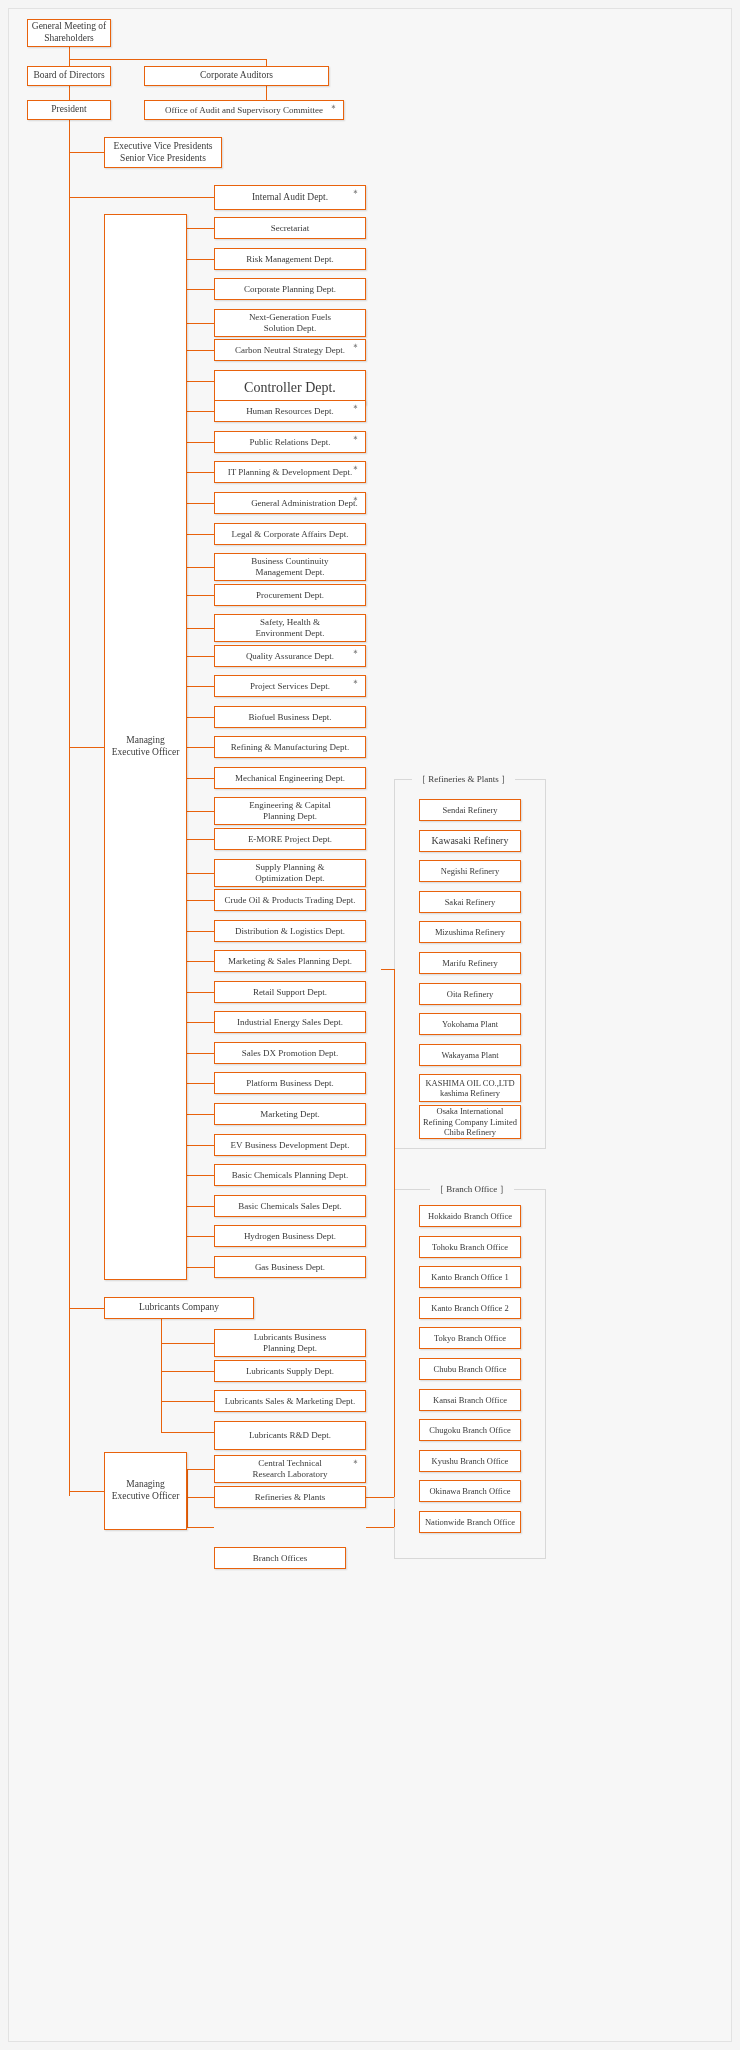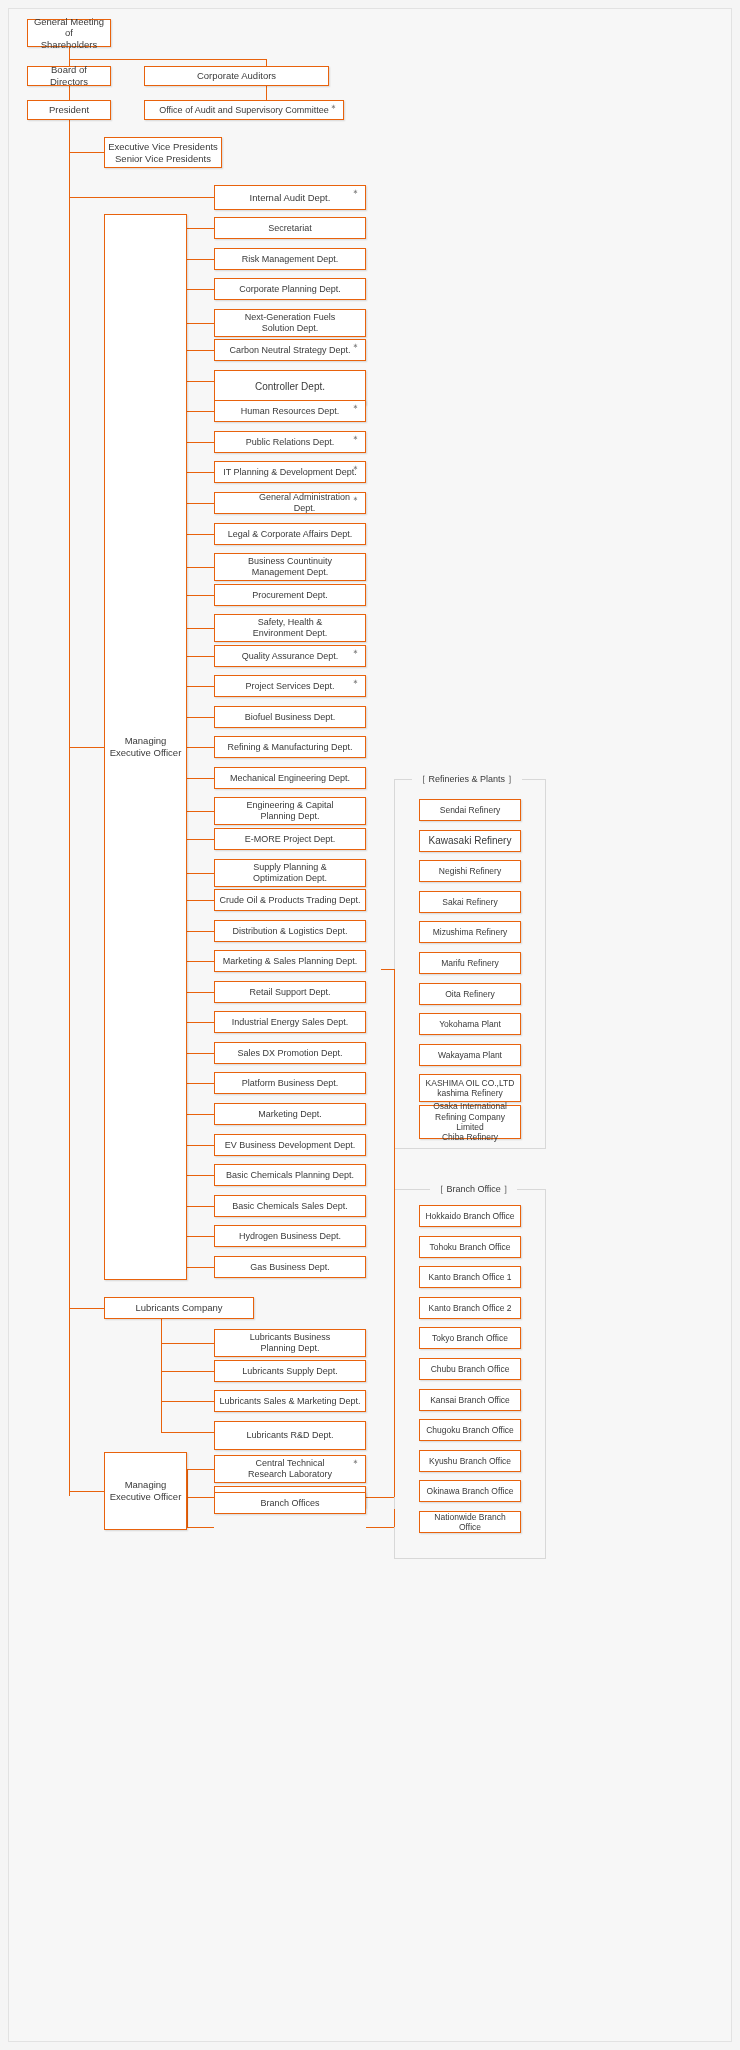--- a/index.html
+++ b/index.html
@@ -12,20 +12,21 @@
     color: #3a3a3a;
     position: relative;
     overflow: hidden;
   }
   #chart {
     position: absolute;
     left: 8px; top: 8px;
     width: 724px; height: 2034px;
     background: #f7f7f7;
     border: 1px solid #e2e2e2;
+    font-family: Liberation Serif, serif;
   }
   .box {
     position: absolute;
     background: #ffffff;
     border: 1px solid #e8620c;
     box-shadow: 1px 1px 1.5px rgba(0,0,0,0.13);
     display: flex;
     align-items: center;
     justify-content: center;
     text-align: center;
@@ -116,21 +117,21 @@
     <div class="ln h" style="left: 133px; top: 280px; width: 72px;"></div>
     <div class="box" style="left: 205px; top: 300px; width: 152px; height: 28px; font-size: 9px;">
       <span class="lbl">Next-Generation Fuels<br>Solution Dept.</span>
     </div>
     <div class="ln h" style="left: 133px; top: 314px; width: 72px;"></div>
     <div class="box" style="left: 205px; top: 330px; width: 152px; height: 22px; font-size: 9px;">
       <span class="lbl">Carbon Neutral Strategy Dept.</span>
       <span class="star">＊</span>
     </div>
     <div class="ln h" style="left: 133px; top: 341px; width: 72px;"></div>
-    <div class="box" style="left: 205px; top: 361px; width: 152px; height: 35px; font-size: 10px; align-items: center;">
+    <div class="box" style="left: 205px; top: 361px; width: 152px; height: 35px; font-size: 14px; align-items: center;">
       <span class="lbl">Controller Dept.</span>
     </div>
     <div class="ln h" style="left: 133px; top: 372px; width: 72px;"></div>
     <div class="box" style="left: 205px; top: 391px; width: 152px; height: 22px; font-size: 9px;">
       <span class="lbl">Human Resources Dept.</span>
       <span class="star">＊</span>
     </div>
     <div class="ln h" style="left: 133px; top: 402px; width: 72px;"></div>
     <div class="box" style="left: 205px; top: 422px; width: 152px; height: 22px; font-size: 9px;">
       <span class="lbl">Public Relations Dept.</span>
@@ -281,21 +282,21 @@
     <div class="ln h" style="left: 60px; top: 1482px; width: 35px;"></div>
     <div class="box" style="left: 205px; top: 1446px; width: 152px; height: 28px; font-size: 9px;">
       <span class="lbl">Central Technical<br>Research Laboratory</span>
       <span class="star">＊</span>
     </div>
     <div class="ln h" style="left: 178px; top: 1460px; width: 27px;"></div>
     <div class="box" style="left: 205px; top: 1477px; width: 152px; height: 22px; font-size: 9px;">
       <span class="lbl">Refineries &amp; Plants</span>
     </div>
     <div class="ln h" style="left: 178px; top: 1488px; width: 27px;"></div>
-    <div class="box" style="left: 205px; top: 1483px; width: 152px; height: 22px; font-size: 9px;">
+    <div class="box" style="left: 205px; top: 1538px; width: 132px; height: 22px; font-size: 9px;">
       <span class="lbl">Branch Offices</span>
     </div>
     <div class="ln h" style="left: 178px; top: 1518px; width: 27px;"></div>
     <div class="ln v" style="left: 178px; top: 1460px; height: 58px;"></div>
     <div class="grp" style="left: 385px; top: 770px; width: 152px; height: 370px;"></div>
     <div class="grp-title" style="left: 403px; top: 764px;">［ Refineries &amp; Plants ］</div>
     <div class="box" style="left: 410px; top: 790px; width: 102px; height: 22px; font-size: 8.5px;">
       <span class="lbl">Sendai Refinery</span>
     </div>
     <div class="box" style="left: 410px; top: 821px; width: 102px; height: 22px; font-size: 10px;">

